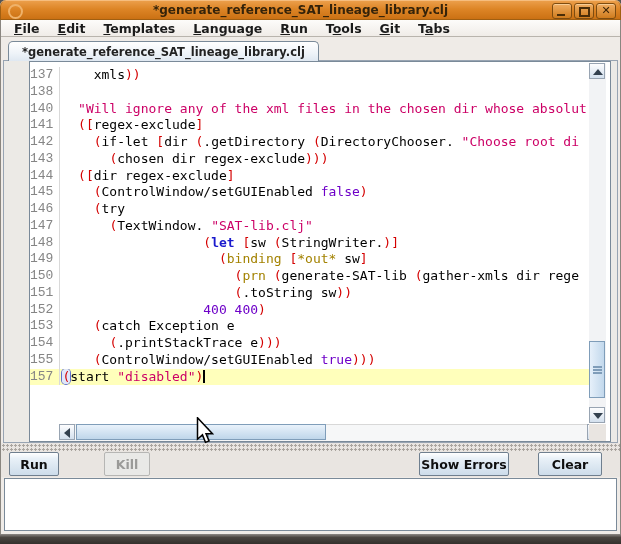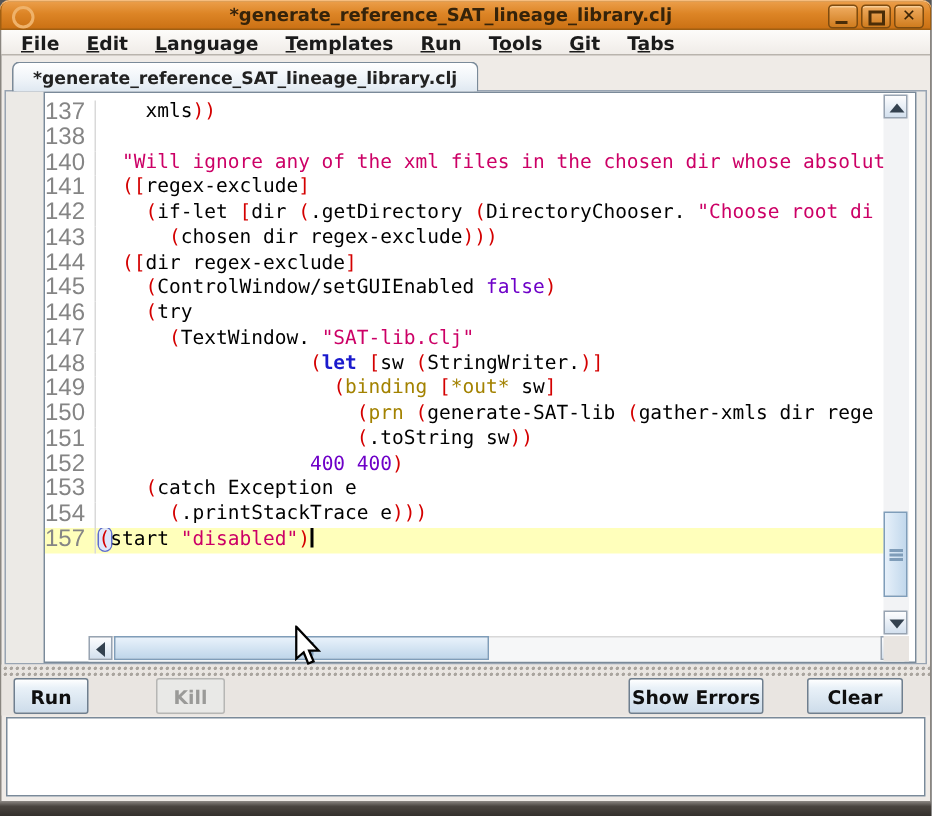--- a/index.html
+++ b/index.html
@@ -65,21 +65,21 @@
     border:1px solid #7a8a99;background:#ffffff;box-sizing:border-box;
   }
   .code-lines{
     position:absolute;left:0;top:0;width:561px;height:361px;
     overflow:hidden;padding-top:5px;box-sizing:border-box;background:#fff;
   }
   .code-row{display:flex;height:16.75px;line-height:16.75px;white-space:pre;}
   .code-row.current{background:#ffffbb;}
   .gutter-num{
     flex:0 0 28px;text-align:right;padding-right:6px;box-sizing:border-box;
-    font-family:Liberation Sans, sans-serif;font-size:16px;color:var(--ln-color,#858585);
+    font-family:Liberation Mono, monospace;font-size:13px;color:var(--ln-color,#858585);
   }
   .code-text{
     flex:1 1 auto;border-left:1px solid #d9d9d9;padding-left:2px;
     font-family:"DejaVu Sans Mono",monospace;font-size:13px;color:var(--tok-plain,#000);
     overflow:hidden;white-space:pre;
   }
   .tok-paren{color:var(--tok-paren,#d40000);}
   .tok-keyword{color:var(--tok-keyword,#1a1acd);font-weight:bold;}
   .tok-string{color:var(--tok-string,#cc0066);}
   .tok-special{color:var(--tok-special,#a38200);}
@@ -162,22 +162,22 @@
         </div>
       <div class="tb-btn">
           <div class="close-glyph">✕</div>
         </div>
     </div>
   </div>
 
   <div class="menubar" id="menubar">
       <div class="menu-item"><u>F</u>ile</div>
       <div class="menu-item"><u>E</u>dit</div>
+      <div class="menu-item"><u>T</u>emplates</div>
       <div class="menu-item"><u>L</u>anguage</div>
-      <div class="menu-item"><u>T</u>emplates</div>
       <div class="menu-item"><u>R</u>un</div>
       <div class="menu-item">T<u>o</u>ols</div>
       <div class="menu-item"><u>G</u>it</div>
       <div class="menu-item">T<u>a</u>bs</div>
     </div>
 
   <div class="tab">
     <span>*generate_reference_SAT_lineage_library.clj</span>
   </div>
 
@@ -194,20 +194,21 @@
           <div class="code-row"><span class="gutter-num">145</span><span class="code-text"><span>    </span><span class="tok-paren">(</span><span>ControlWindow/setGUIEnabled </span><span class="tok-literal">false</span><span class="tok-paren">)</span></span></div>
           <div class="code-row"><span class="gutter-num">146</span><span class="code-text"><span>    </span><span class="tok-paren">(</span><span>try</span></span></div>
           <div class="code-row"><span class="gutter-num">147</span><span class="code-text"><span>      </span><span class="tok-paren">(</span><span>TextWindow. </span><span class="tok-string">"SAT-lib.clj"</span></span></div>
           <div class="code-row"><span class="gutter-num">148</span><span class="code-text"><span>                  </span><span class="tok-paren">(</span><span class="tok-keyword">let</span><span> </span><span class="tok-paren">[</span><span>sw </span><span class="tok-paren">(</span><span>StringWriter.</span><span class="tok-paren">)]</span></span></div>
           <div class="code-row"><span class="gutter-num">149</span><span class="code-text"><span>                    </span><span class="tok-paren">(</span><span class="tok-special">binding</span><span> </span><span class="tok-paren">[</span><span class="tok-special">*out*</span><span> sw</span><span class="tok-paren">]</span></span></div>
           <div class="code-row"><span class="gutter-num">150</span><span class="code-text"><span>                      </span><span class="tok-paren">(</span><span class="tok-special">prn</span><span> </span><span class="tok-paren">(</span><span>generate-SAT-lib </span><span class="tok-paren">(</span><span>gather-xmls dir rege</span></span></div>
           <div class="code-row"><span class="gutter-num">151</span><span class="code-text"><span>                      </span><span class="tok-paren">(</span><span>.toString sw</span><span class="tok-paren">))</span></span></div>
           <div class="code-row"><span class="gutter-num">152</span><span class="code-text"><span>                  </span><span class="tok-literal">400 400</span><span class="tok-paren">)</span></span></div>
           <div class="code-row"><span class="gutter-num">153</span><span class="code-text"><span>    </span><span class="tok-paren">(</span><span>catch Exception e</span></span></div>
           <div class="code-row"><span class="gutter-num">154</span><span class="code-text"><span>      </span><span class="tok-paren">(</span><span>.printStackTrace e</span><span class="tok-paren">)))</span></span></div>
+          <div class="code-row"><span class="gutter-num">155</span><span class="code-text"><span>    </span><span class="tok-paren">(</span><span>ControlWindow/setGUIEnabled </span><span class="tok-literal">true</span><span class="tok-paren">)))</span></span></div>
           <div class="code-row current" style="background: rgb(255, 255, 187);"><span class="gutter-num">157</span><span class="code-text"><span class="tok-paren paren-match">(</span><span>start </span><span class="tok-string">"disabled"</span><span class="tok-paren">)</span><span class="caret"></span></span></div>
         </div>
 
       <div class="vscrollbar">
         <div class="sb-btn" style="left:0;top:0;">
             <div class="tri tri-up"></div>
           </div>
         <div class="v-thumb">
             <div class="grip"></div>
           </div>

